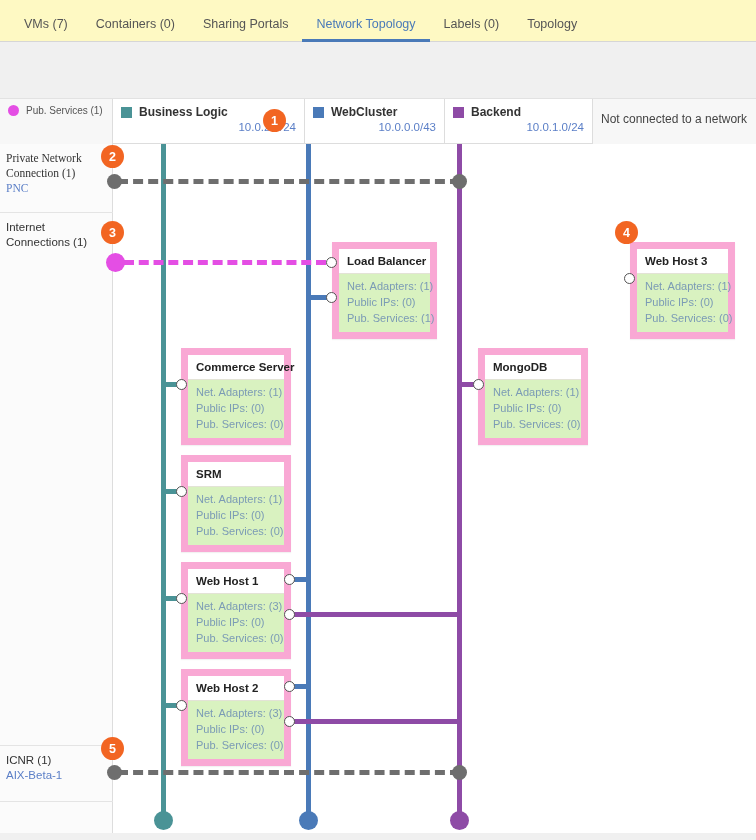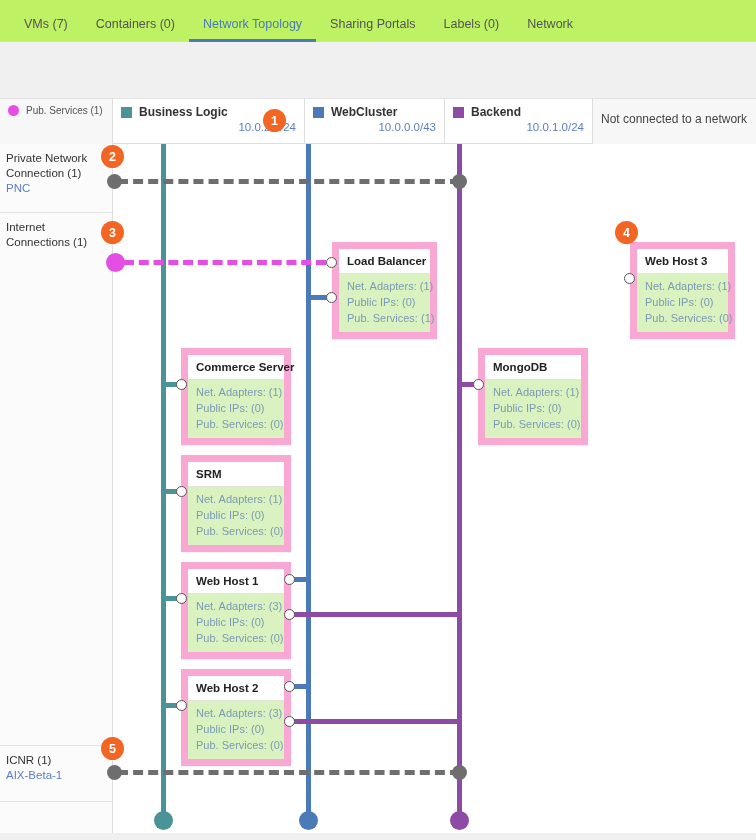--- a/index.html
+++ b/index.html
@@ -7,21 +7,21 @@
     width:756px;height:840px;
     background:#f0f0f0;
     font-family:"Liberation Sans",sans-serif;
     font-size:12px;color:#333;
     overflow:hidden;position:relative;
   }
 
   
   .tabbar{
     position:absolute;left:0;top:0;width:756px;height:42px;
-    background:#bef264;border-bottom:1px solid #d6d6d6;
+    background:#fef9c3;border-bottom:1px solid #d6d6d6;
     box-sizing:border-box;
   }
   .tabs{display:flex;align-items:flex-end;height:42px;padding-left:10px;}
   .tab{
     position:relative;font-size:12.5px;color:#555;
     padding:0 14px 11px 14px;cursor:pointer;white-space:nowrap;
   }
   .tab.active{color:#4a7ab8;}
   .tab.active:after{
     content:"";position:absolute;left:0;right:0;bottom:0;height:3px;background:#4a7ab8;
@@ -102,24 +102,24 @@
     font-family:"Liberation Sans",sans-serif;z-index:40;
   }
 </style>
 </head>
 <body>
 
 <div class="tabbar">
   <div class="tabs">
     <div class="tab">VMs (7)</div>
     <div class="tab">Containers (0)</div>
+    <div class="tab">Sharing Portals</div>
     <div class="tab active">Network Topology</div>
-    <div class="tab">Sharing Portals</div>
     <div class="tab">Labels (0)</div>
-    <div class="tab">Network</div>
+    <div class="tab">Topology</div>
   </div>
 </div>
 
 <div class="panel">
 
   <div class="netheader">
     <div class="netcell grayed" style="left:0;width:113px;">
       <div class="nrow">
         <span class="sw-circle" style="background:#e44ee4;"></span>
         <span class="pub-label">Pub. Services (1)</span>
@@ -149,21 +149,21 @@
       </div>
       <div class="netcidr">10.0.1.0/24</div>
     </div>
 
     <div class="netcell grayed" style="left:593px;width:163px;border-right:none;padding-top:13px;">
       <span class="plain-label">Not connected to a network</span>
     </div>
   </div>
 
   <div class="sidebar">
-    <div class="srow" style="top:0;height:69px;">
+    <div class="srow" style="top:0;height:69px;font-family:Liberation Serif, serif;">
       <div class="stitle">Private Network Connection (1)</div>
       <div class="ssub">PNC</div>
     </div>
     <div class="srow" style="top:69px;height:533px;">
       <div class="stitle">Internet Connections (1)</div>
     </div>
     <div class="srow" style="top:602px;height:56px;">
       <div class="stitle">ICNR (1)</div>
       <div class="ssub">AIX-Beta-1</div>
     </div>

